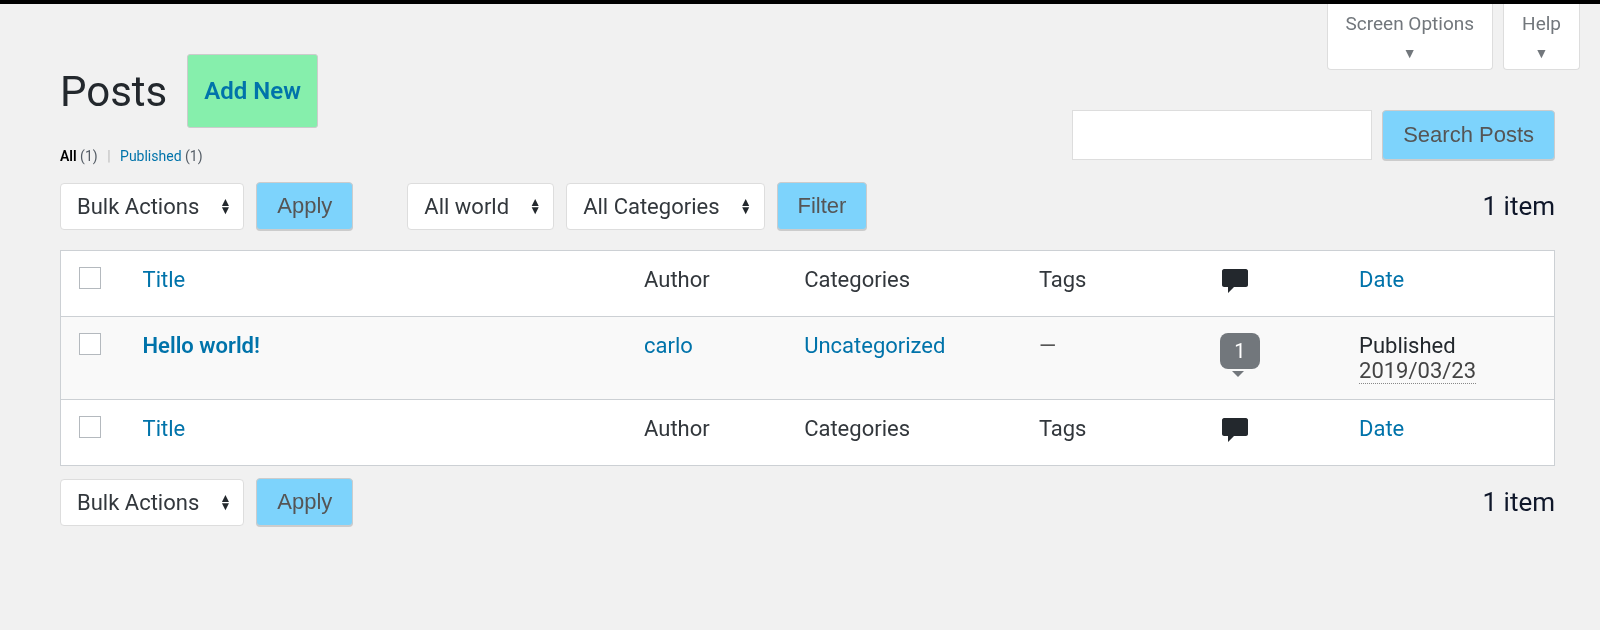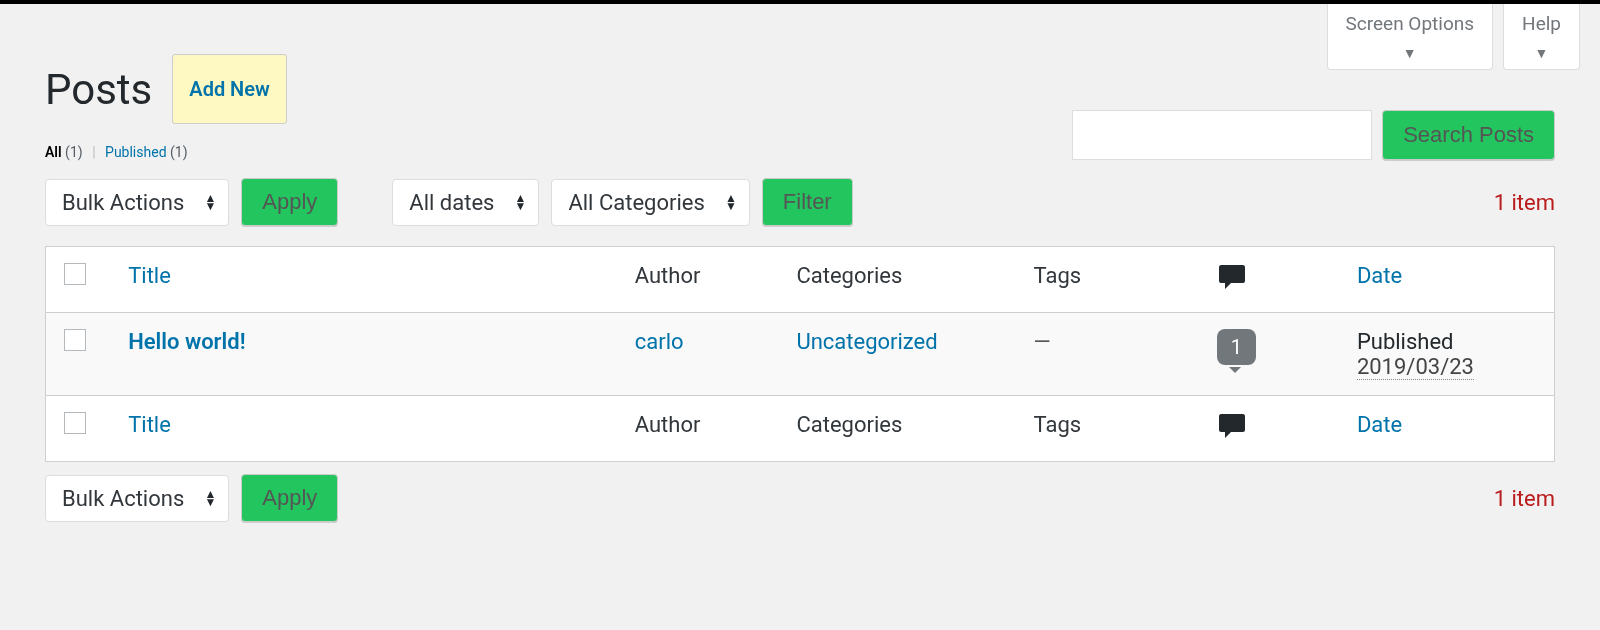--- a/index.html
+++ b/index.html
@@ -36,40 +36,41 @@
       align-items: center;
       gap: 10px;
       flex-direction: column;
     }
     .screen-meta-toggle .tri {
       font-size: 14px;
       color: #72777c;
     }
     .wrap {
       padding: 40px 45px 0 45px;
+      margin-left: 15px;
     }
     .page-header {
       display: flex;
       align-items: center;
       gap: 20px;
       margin-bottom: 20px;
       margin-top: 10px;
     }
     h1.page-title {
       font-size: 42px;
       font-weight: 400;
       color: #23282d;
     }
     .page-title-action {
       display: inline-block;
       border: 1px solid #ccc;
       border-radius: 3px;
-      background: #fef9c3;
-      color: #0073aa;
-      font-size: 20px;
+      background: #86efac;
+      color: #0073aa;
+      font-size: 24px;
       font-weight: 600;
       padding: 22px 16px;
       cursor: pointer;
     }
     .subsubsub {
       font-size: 14px;
       margin: 18px 0;
       color: #555;
     }
     .subsubsub .current {
@@ -97,21 +98,21 @@
     }
     .search-input {
       width: 300px;
       height: 50px;
       border: 1px solid #ddd;
       background: #fff;
       font-size: 20px;
       padding: 0 10px;
     }
     .button {
-      background: #22c55e;
+      background: #7dd3fc;
       border: 1px solid #ccc;
       border-radius: 4px;
       padding: 10px 20px;
       font-size: 22px;
       color: #555;
       cursor: pointer;
       box-shadow: 0 1px 0 #ccc;
     }
     .tablenav {
       display: flex;
@@ -141,22 +142,22 @@
       top: 50%;
       transform: translateY(-50%);
       display: flex;
       flex-direction: column;
       line-height: 8px;
       font-size: 12px;
       color: #23282d;
     }
     .tablenav .items-count {
       margin-left: auto;
-      font-size: 22px;
-      color: #b91c1c;
+      font-size: 26px;
+      color: #0f172a;
     }
     table.wp-list {
       width: 100%;
       border-collapse: collapse;
       border: 1px solid #ccd0d4;
       background: #ec4899;
       margin-top: 20px;
     }
     table.wp-list th, table.wp-list td {
       text-align: left;
@@ -280,21 +281,21 @@
     <div class="select-wrap">
       <span>Bulk Actions</span>
       <span class="select-arrows">
           <span>▲</span>
           <span>▼</span>
         </span>
     </div>
     <button class="button">Apply</button>
     <div style="width:30px"></div>
     <div class="select-wrap">
-      <span>All dates</span>
+      <span>All world</span>
       <span class="select-arrows">
           <span>▲</span>
           <span>▼</span>
         </span>
     </div>
     <div class="select-wrap">
       <span>All Categories</span>
       <span class="select-arrows">
           <span>▲</span>
           <span>▼</span>

